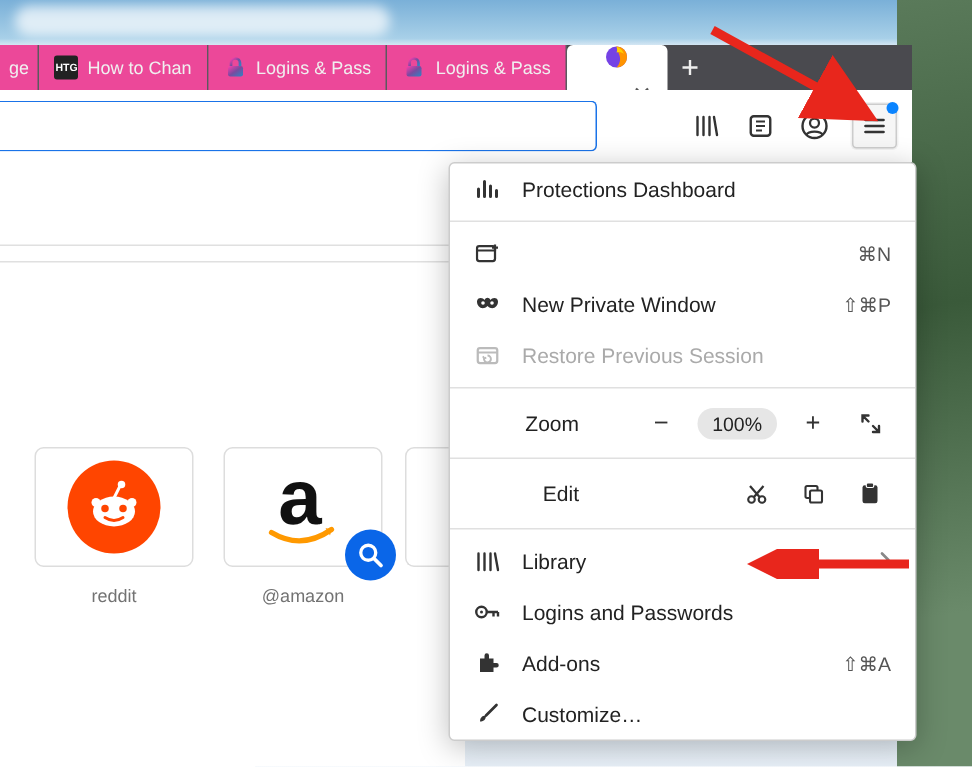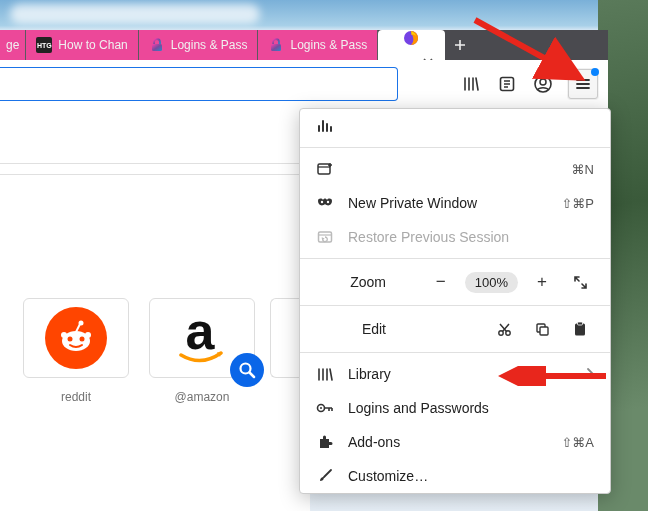--- a/index.html
+++ b/index.html
@@ -373,20 +373,21 @@
   </div>
 </div>
 
 <div class="menu-panel">
   <div class="menu-row">
     <span class="menu-icon">
       <svg width="16" height="14" viewBox="0 0 16 14">
           <path d="M2 12 V7 M6 12 V2 M10 12 V5 M14 12 V8" stroke="#333" stroke-width="2" stroke-linecap="round"></path>
         </svg>
     </span>
+    <span class="label">Protections Dashboard</span>
   </div>
   <div class="menu-sep"></div>
   <div class="menu-row">
     <span class="menu-icon">
       <svg width="16" height="14" viewBox="0 0 16 14">
           <rect x="1" y="2" width="12" height="10" rx="1.5" stroke="#333" stroke-width="1.5" fill="none"></rect>
           <path d="M1 5 H13" stroke="#333" stroke-width="1.3"></path>
           <path d="M13 1 V5 M11 3 H15" stroke="#333" stroke-width="1.5"></path>
         </svg>
     </span>

